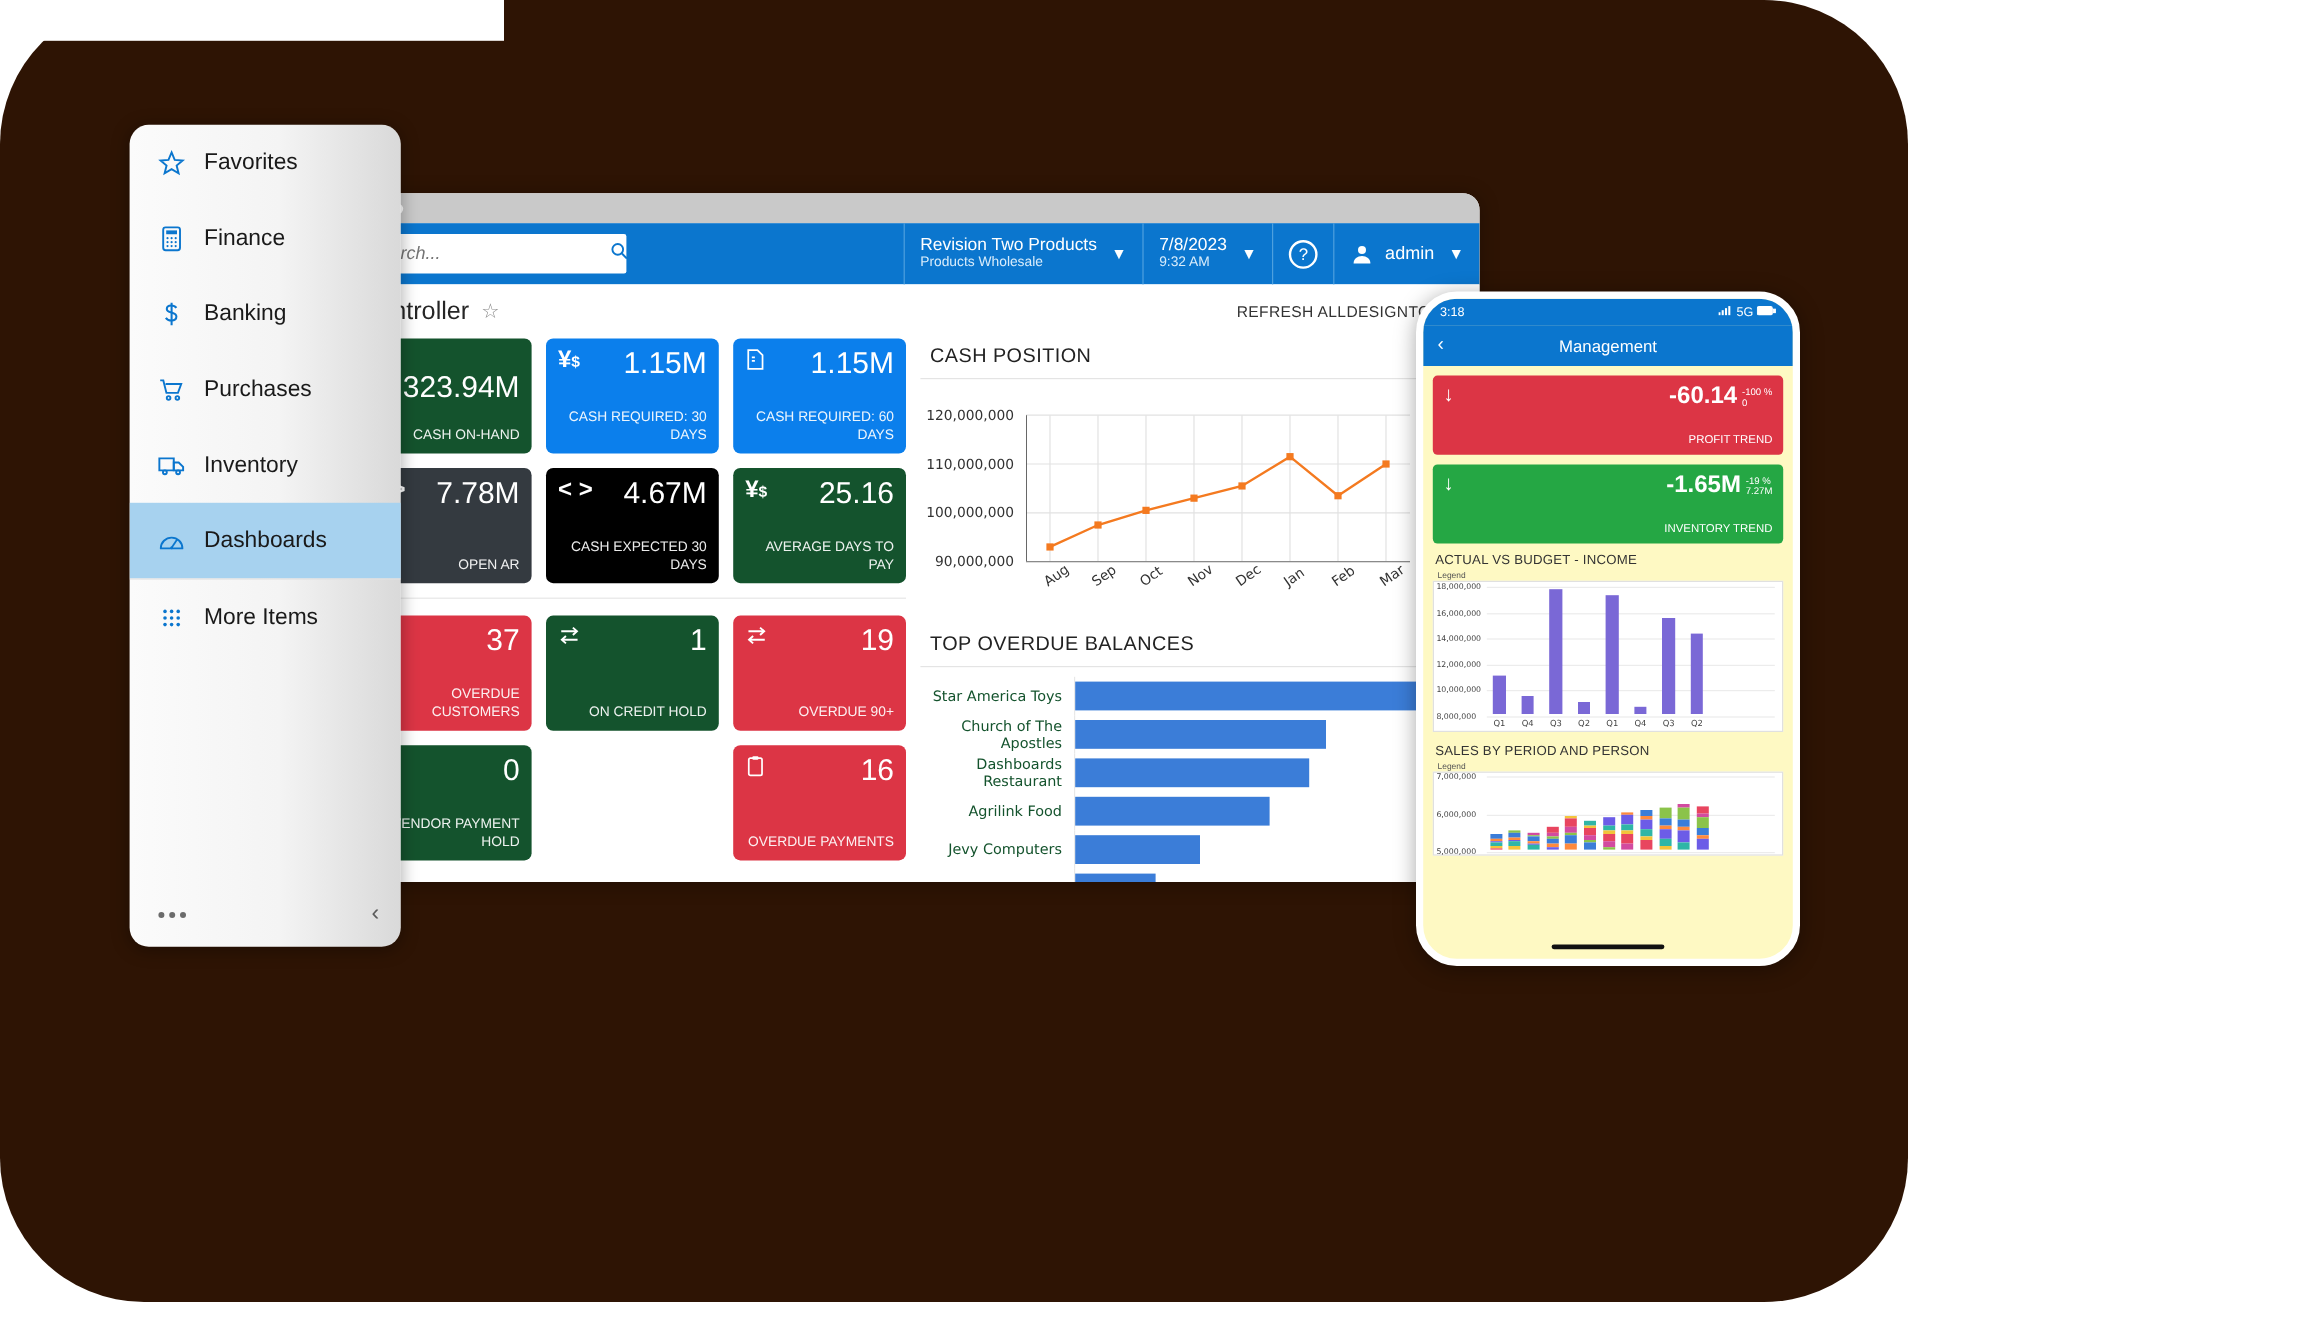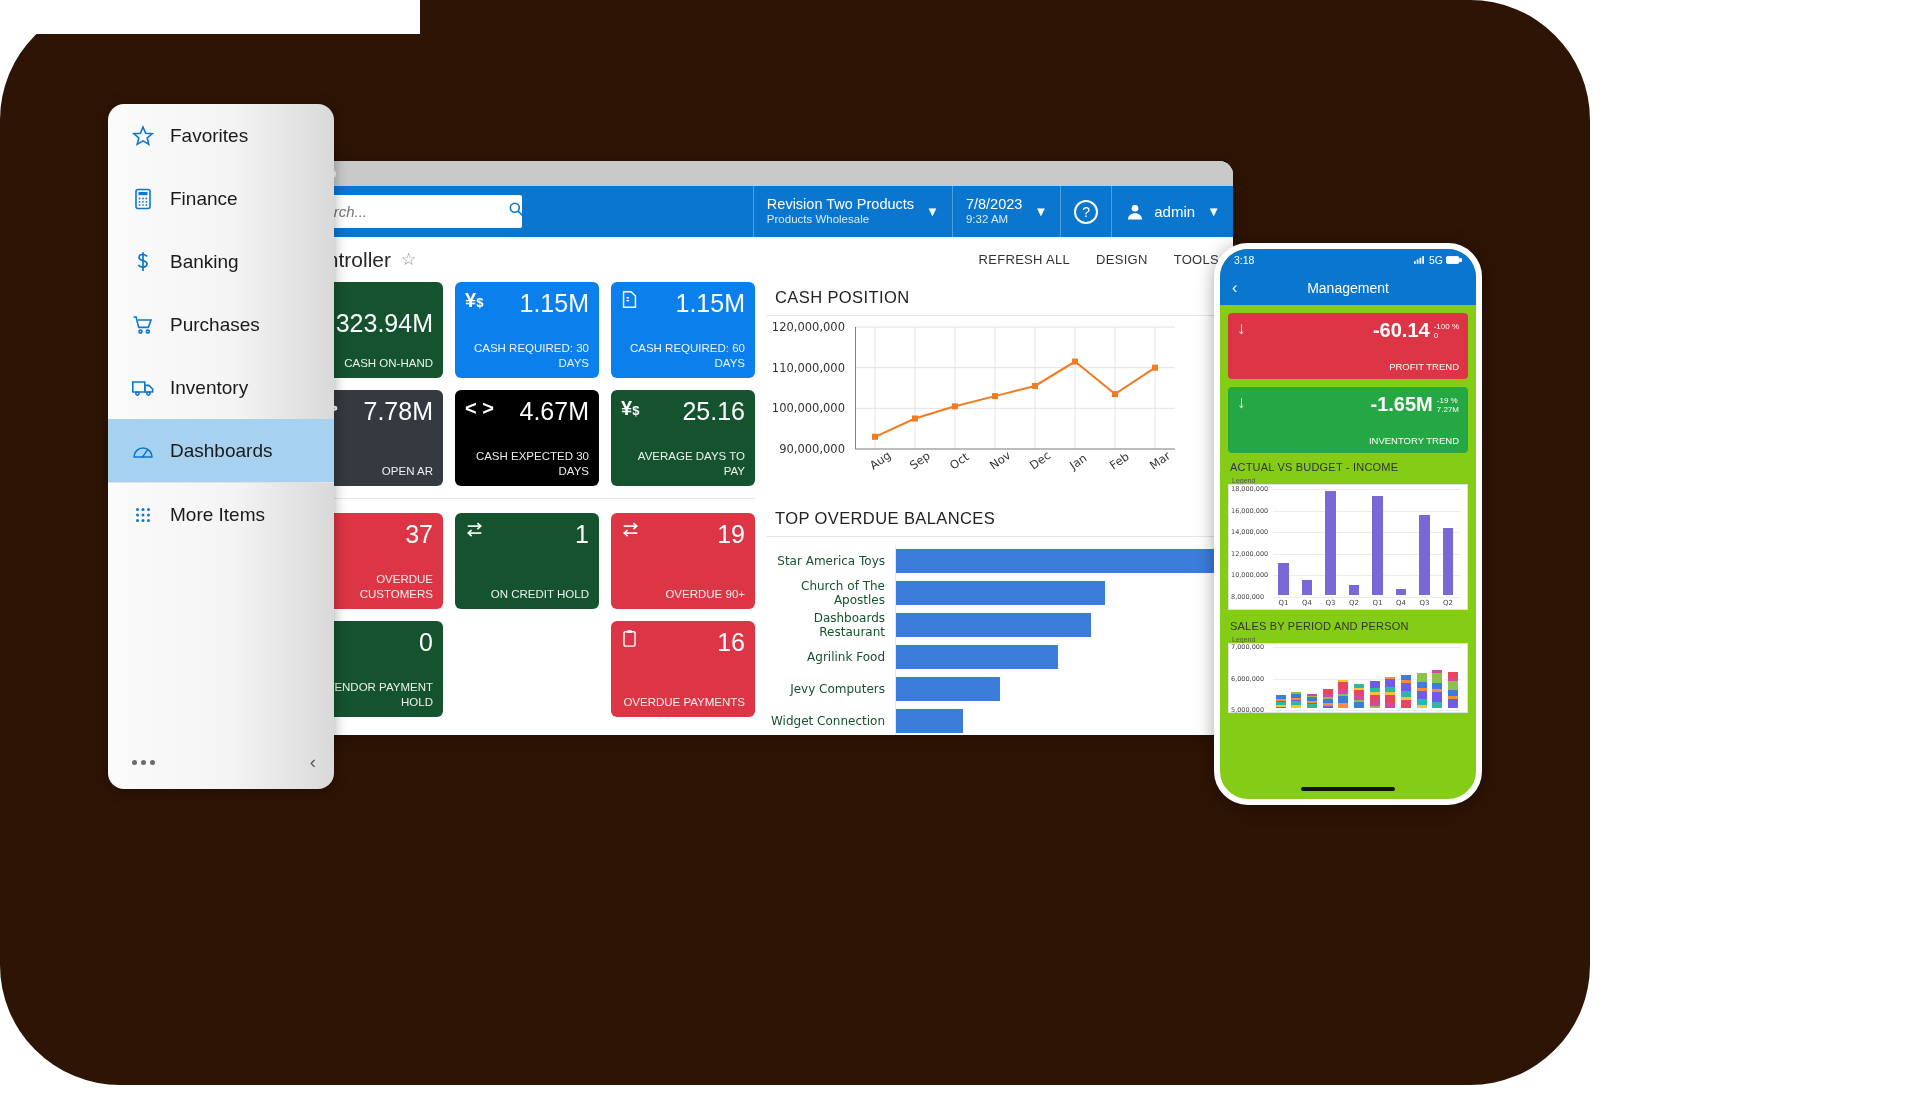--- a/index.html
+++ b/index.html
@@ -110,21 +110,21 @@
     display:flex;align-items:center;justify-content:center;font-size:14px;
   }
   .user-ico { width:20px;height:20px;margin-right:9px; }
 
   
   #page-head {
     display:flex; align-items:center; height: 45px; padding: 0 0 0 12px; background:#fff;
   }
   #page-title { font-size:21px; color:#262626; }
   #star-ico { margin-left:10px; color:#8d8d8d; font-size:17px; }
-  #head-actions { margin-left:auto; display:flex; gap:26px; padding-right:14px; font-size:13px; color:#333; letter-spacing:.3px;}
+  #head-actions { margin-left:auto; display:flex; padding-right:14px; font-size:13px; color:#333; letter-spacing:.3px;}
 
   
   #dash {
     display:flex; padding: 0 0 0 11px; gap: 12px;
   }
   #tiles { width: 456px; }
   .tile-row { display:flex; gap:12px; margin-bottom:12px; }
   .tile {
     width: 144px; height: 96px; border-radius: 6px; color:#fff;
     padding: 8px 10px 8px 10px; position:relative;
@@ -141,38 +141,38 @@
   .t-red   { background:#dc3545; }
   .tile-ph { width:144px; height:96px; }
 
   #tiles-sep { height:1px; background:#e6e6e6; margin: 8px 0 14px 0; width: 456px;}
 
   
   #charts { flex:1; padding-right: 0; }
   .chart-card { margin-bottom: 4px; }
   .chart-title { font-size:16.5px; color:#222; letter-spacing:.4px; padding: 6px 0 8px 8px;}
   .chart-rule { height:1px; background:#e4e4e4; }
-  #cash-chart-area { position:relative; height:168px; margin-top:7px; }
+  #cash-chart-area { position:relative; height:168px; margin-top:26px; }
   #bars-area { position:relative; margin-top:8px; }
 
   .ytick { position:absolute; right:0; font-size:11.5px; color:#333; font-family:"DejaVu Sans", sans-serif; transform:translateY(-50%); white-space:nowrap;}
   .xtick { position:absolute; font-size:11.5px; color:#333; font-family:"DejaVu Sans", sans-serif; transform: rotate(-35deg); transform-origin: left top; white-space:nowrap;}
 
   
   .bar-row { display:flex; align-items:center; height: 32px; }
   .bar-name { width: 128px; text-align:right; padding-right:10px; font-size:12px; color:#14532d; font-family:"DejaVu Sans", sans-serif;}
   .bar-track { flex:1; height: 100%; position:relative; border-left:1px solid #e8e8e8;}
   .bar-fill { position:absolute; left:0; top:4px; bottom:4px; background:#3b7dd8; }
 
   
   #phone {
-    position:absolute; left:1180px; top:243px; width:268px; height:562px;
-    background:#84cc16; border:6px solid #ffffff; border-radius:34px;
+    position:absolute; left:1180px; top:243px; width:320px; height:562px;
+    background:#fef9c3; border:6px solid #ffffff; border-radius:34px;
     box-shadow: 0 3px 18px rgba(0,0,0,.35);
-    overflow:hidden; z-index:40;margin-left:34px;
+    overflow:hidden; z-index:40;
   }
   #phone-status {
     height:22px; background:#0b76ce; color:#fff; display:flex; align-items:center;
     justify-content:space-between; padding:0 14px; font-size:10.5px;
   }
   #phone-navbar {
     height:34px; background:#0b76ce; color:#fff; display:flex; align-items:center;
     padding:0 12px; position:relative;
   }
   #phone-navbar .back { font-size:16px; }

